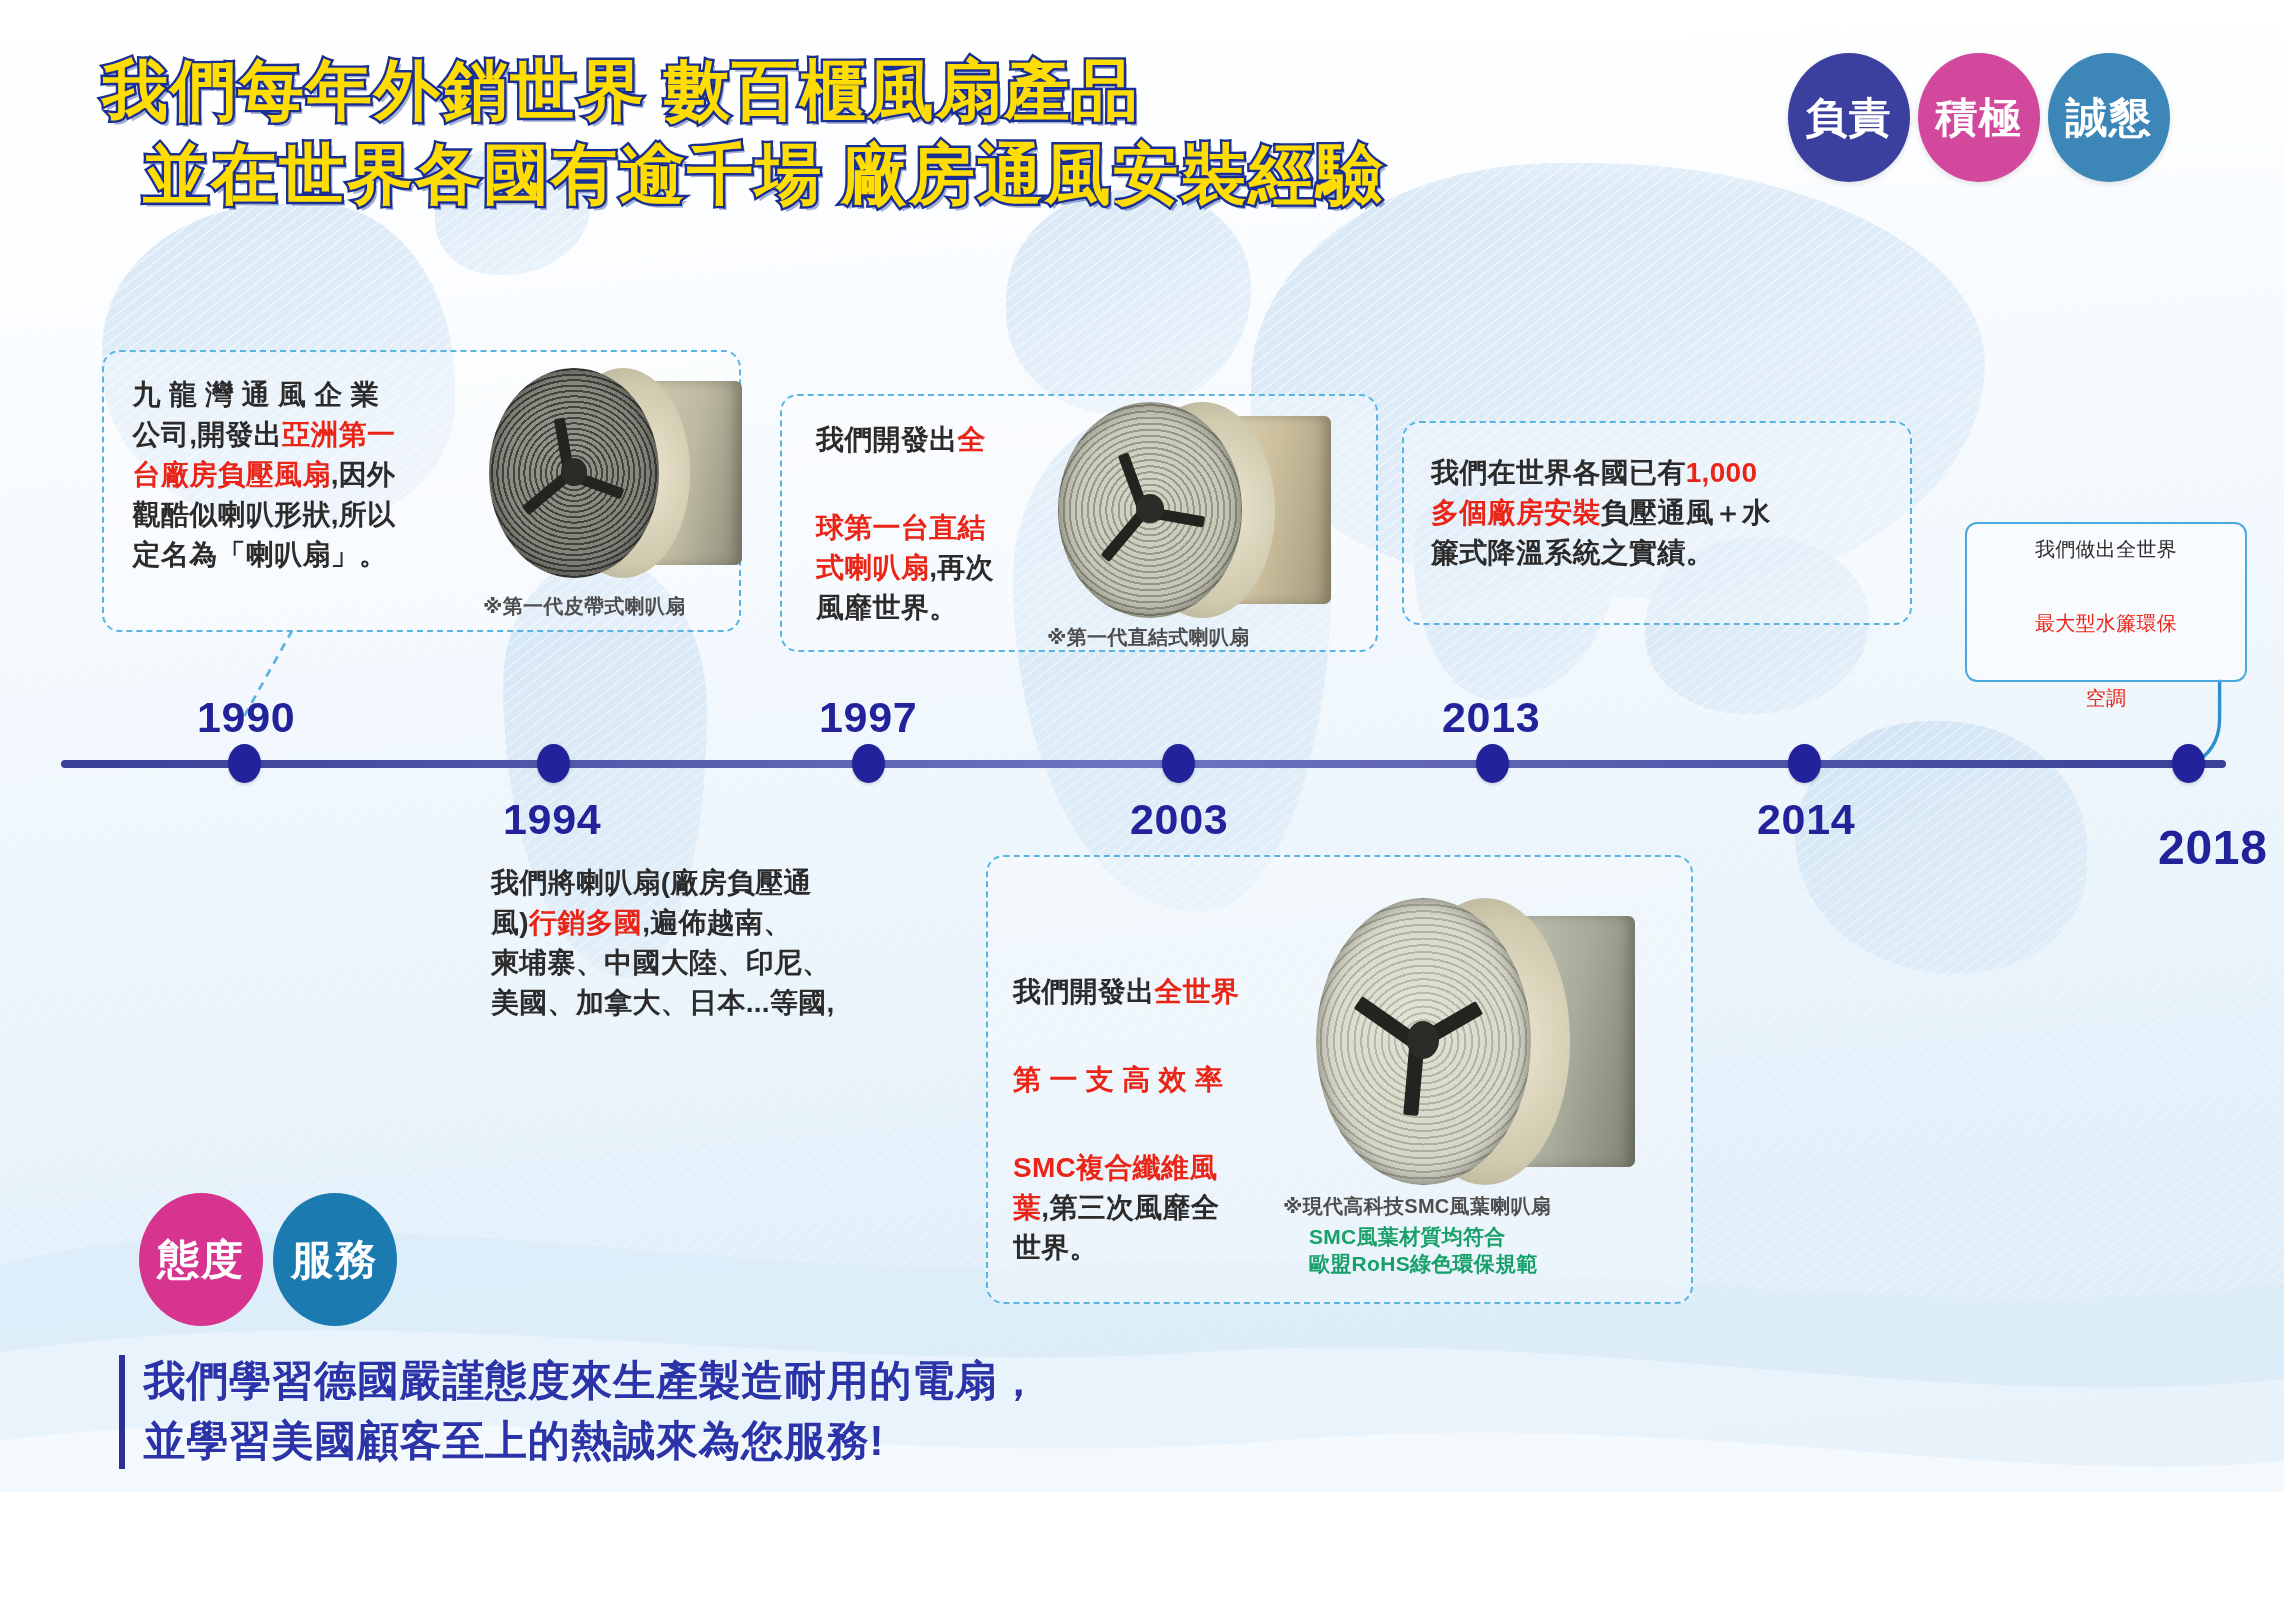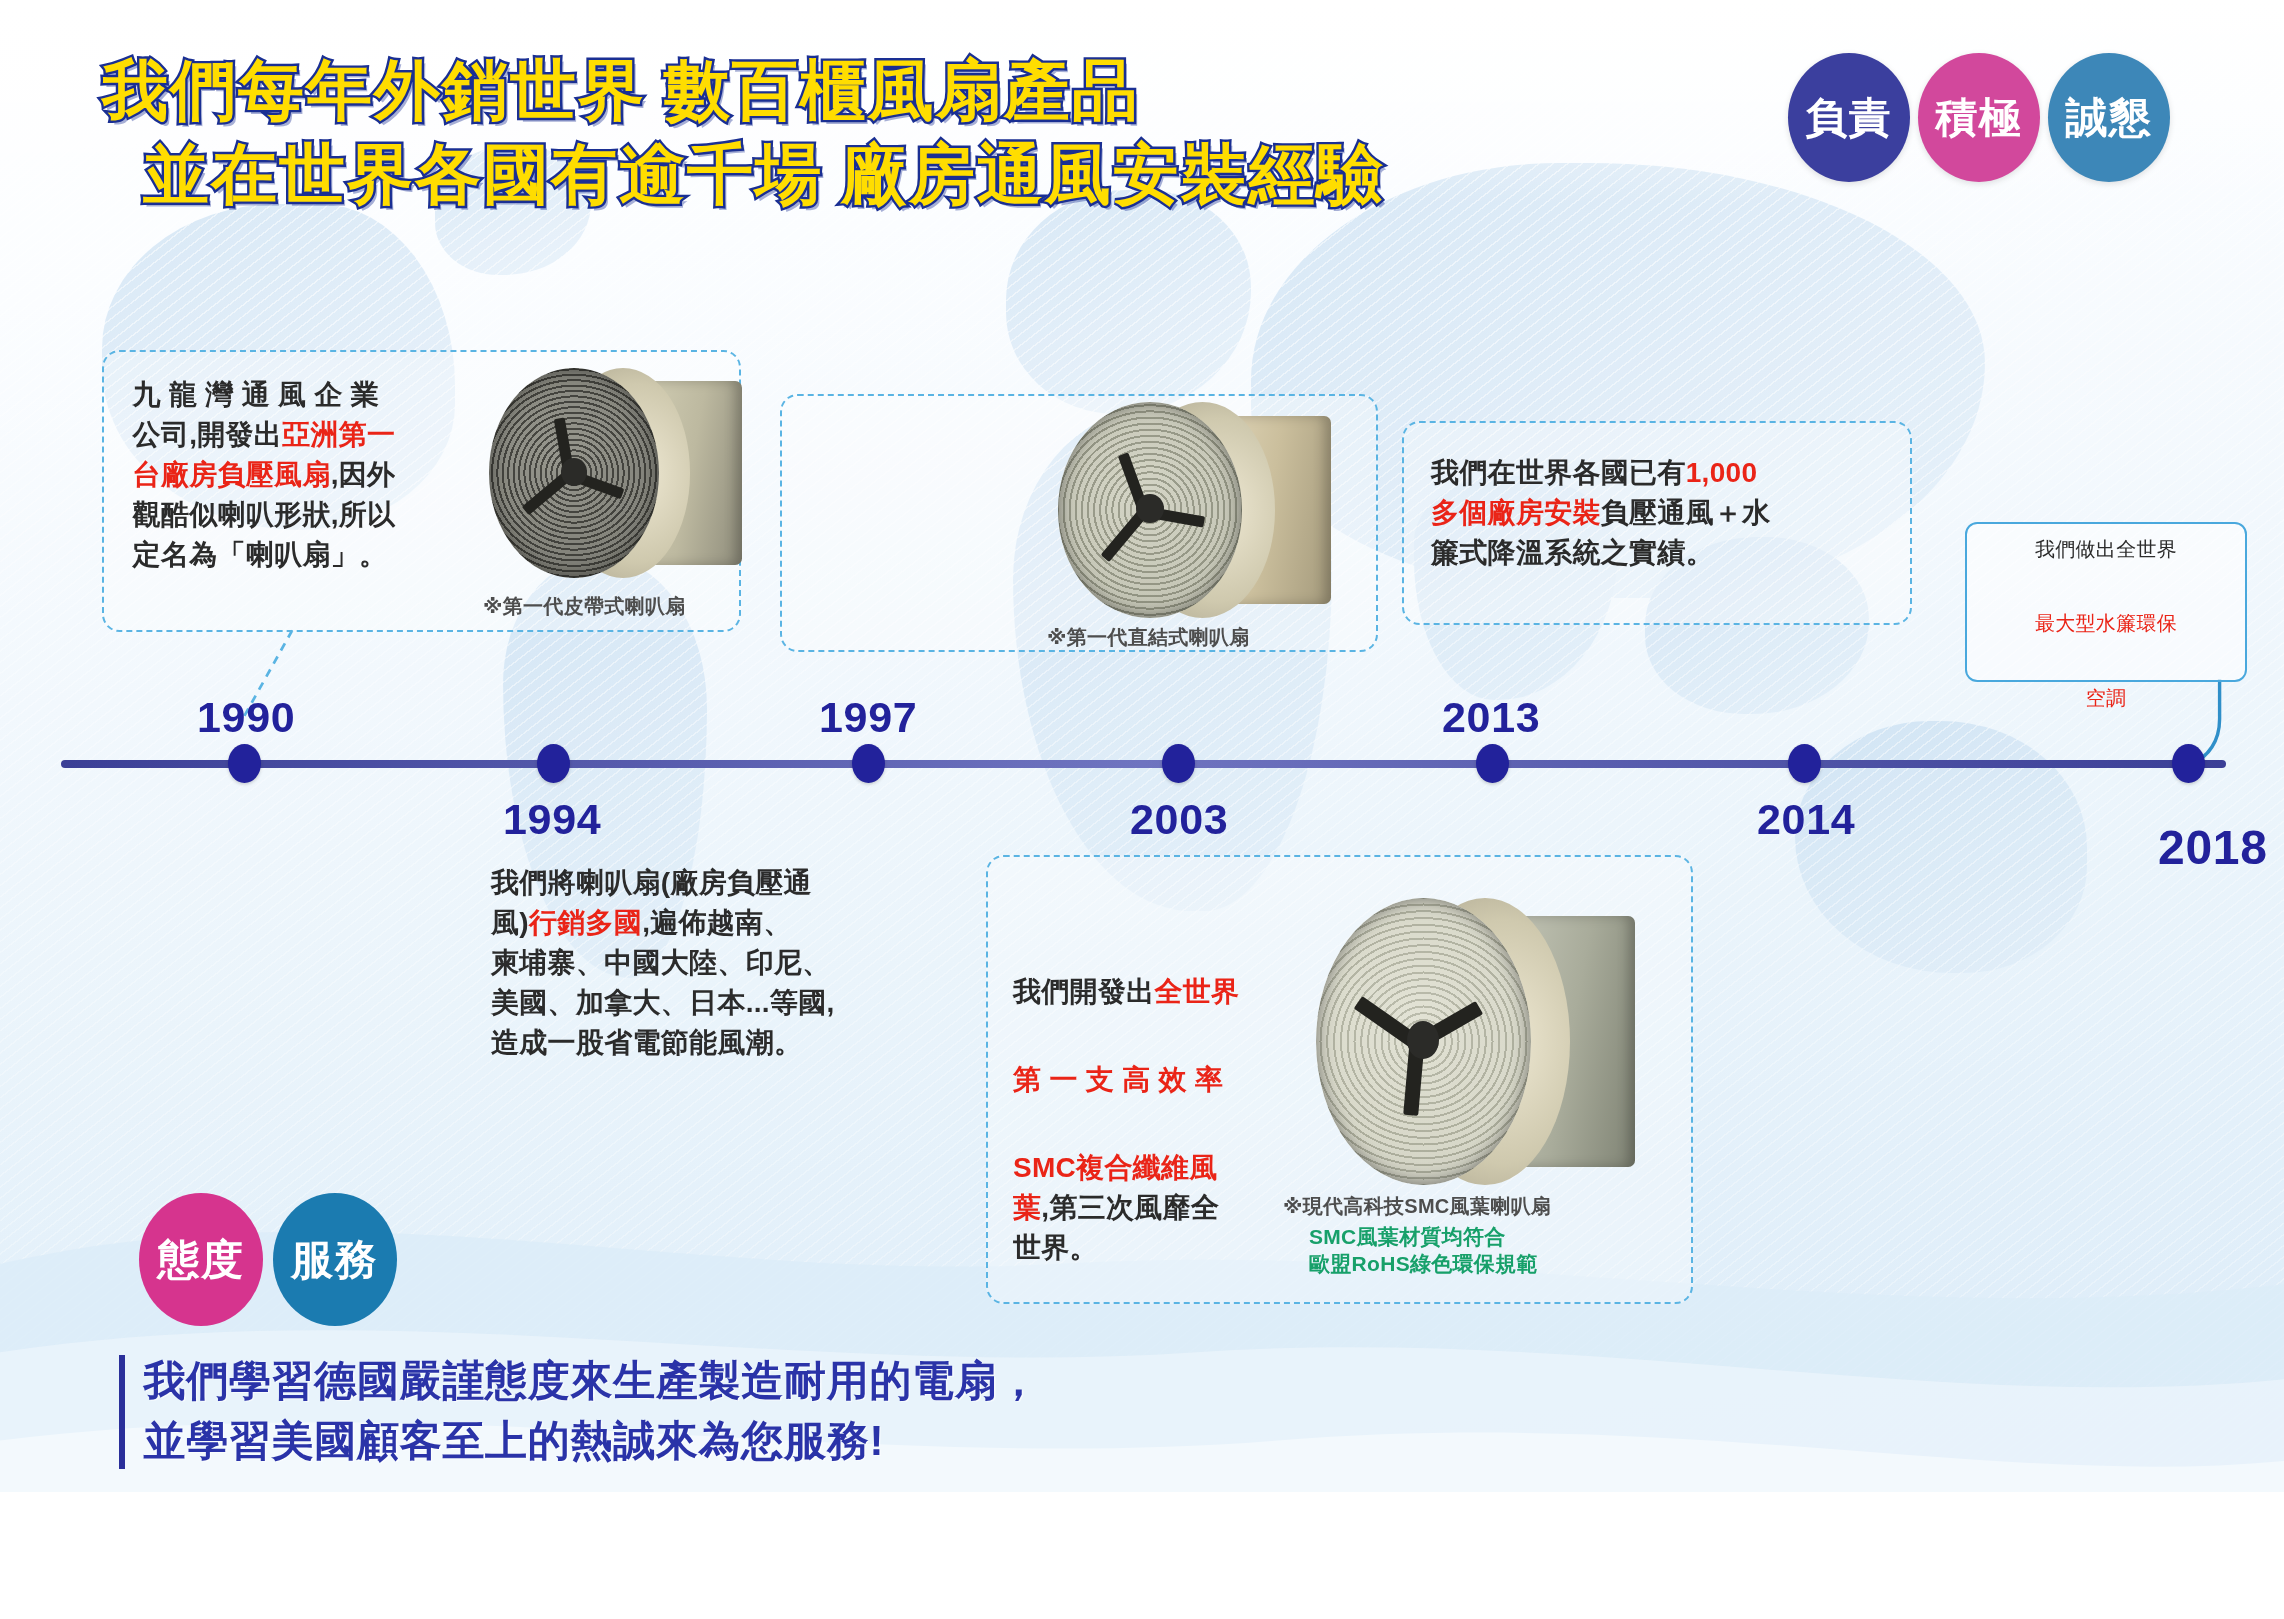--- a/index.html
+++ b/index.html
@@ -214,20 +214,26 @@
       <div class="grille"></div>
       <div class="blade" style="transform:rotate(20deg);"></div>
       <div class="blade" style="transform:rotate(140deg);"></div>
       <div class="blade" style="transform:rotate(260deg);"></div>
       <div class="hub"></div>
     </div>
   </div>
   <div class="cap" style="position:absolute;left:483px;top:593px;z-index:26;">※第一代皮帶式喇叭扇</div>
 
   <div class="box" style="left:780px;top:394px;width:598px;height:258px;"></div>
+  <div class="btext" style="position:absolute;left:816px;top:420px;width:252px;z-index:26;">
+    <div><span>我們開發出</span><span class="red">全</span></div>
+    <div class="red">球第一台直結</div>
+    <div><span class="red">式喇叭扇</span><span>,再次</span></div>
+    <div>風靡世界。</div>
+  </div>
   <div class="photo" style="left:1052px;top:398px;width:279px;height:224px;">
     <div class="fan">
       <div class="body wood"></div>
       <div class="cone"></div>
       <div class="grille light"></div>
       <div class="blade" style="transform:rotate(10deg);"></div>
       <div class="blade" style="transform:rotate(130deg);"></div>
       <div class="blade" style="transform:rotate(250deg);"></div>
       <div class="hub"></div>
     </div>
@@ -271,21 +277,20 @@
   <div class="tl-year" style="left:1130px;top:795px;">2003</div>
   <div class="tl-year" style="left:1442px;top:693px;">2013</div>
   <div class="tl-year" style="left:1757px;top:795px;">2014</div>
   <div class="tl-year big" style="left:2124px;top:820px;margin-left:34px;">2018</div>
 
   <div class="btext" style="position:absolute;left:491px;top:863px;width:476px;z-index:26;">
     <div>我們將喇叭扇(廠房負壓通</div>
     <div><span>風)</span><span class="red">行銷多國</span><span>,遍佈越南、</span></div>
     <div>柬埔寨、中國大陸、印尼、</div>
     <div>美國、加拿大、日本...等國,</div>
-    <div>造成一股省電節能風潮。</div>
   </div>
 
   <div class="box" style="left:986px;top:855px;width:707px;height:449px;"></div>
   <div class="btext" style="position:absolute;left:1013px;top:972px;width:292px;z-index:26;">
     <div><span>我們開發出</span><span class="red">全世界</span></div>
     <div class="red">第 一 支 高 效 率</div>
     <div class="red">SMC複合纖維風</div>
     <div><span class="red">葉</span><span>,第三次風靡全</span></div>
     <div>世界。</div>
   </div>

